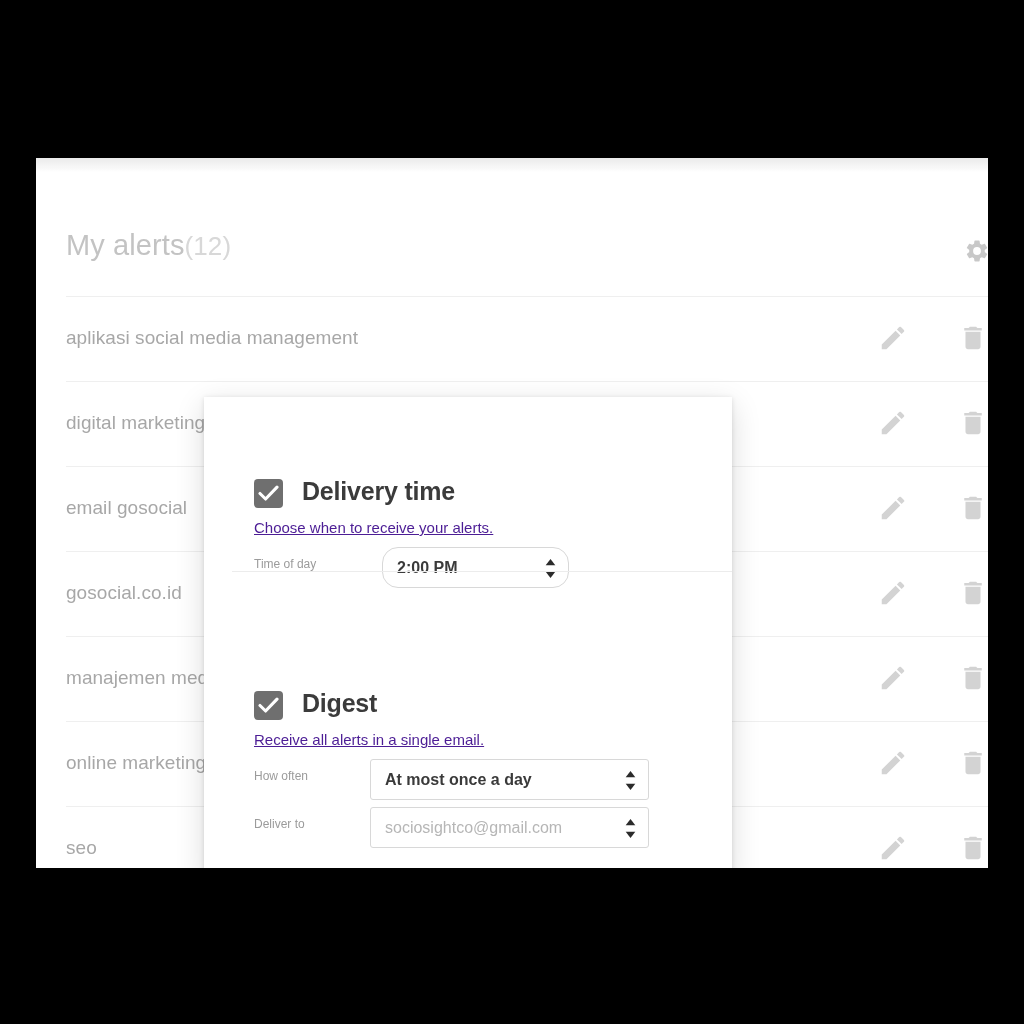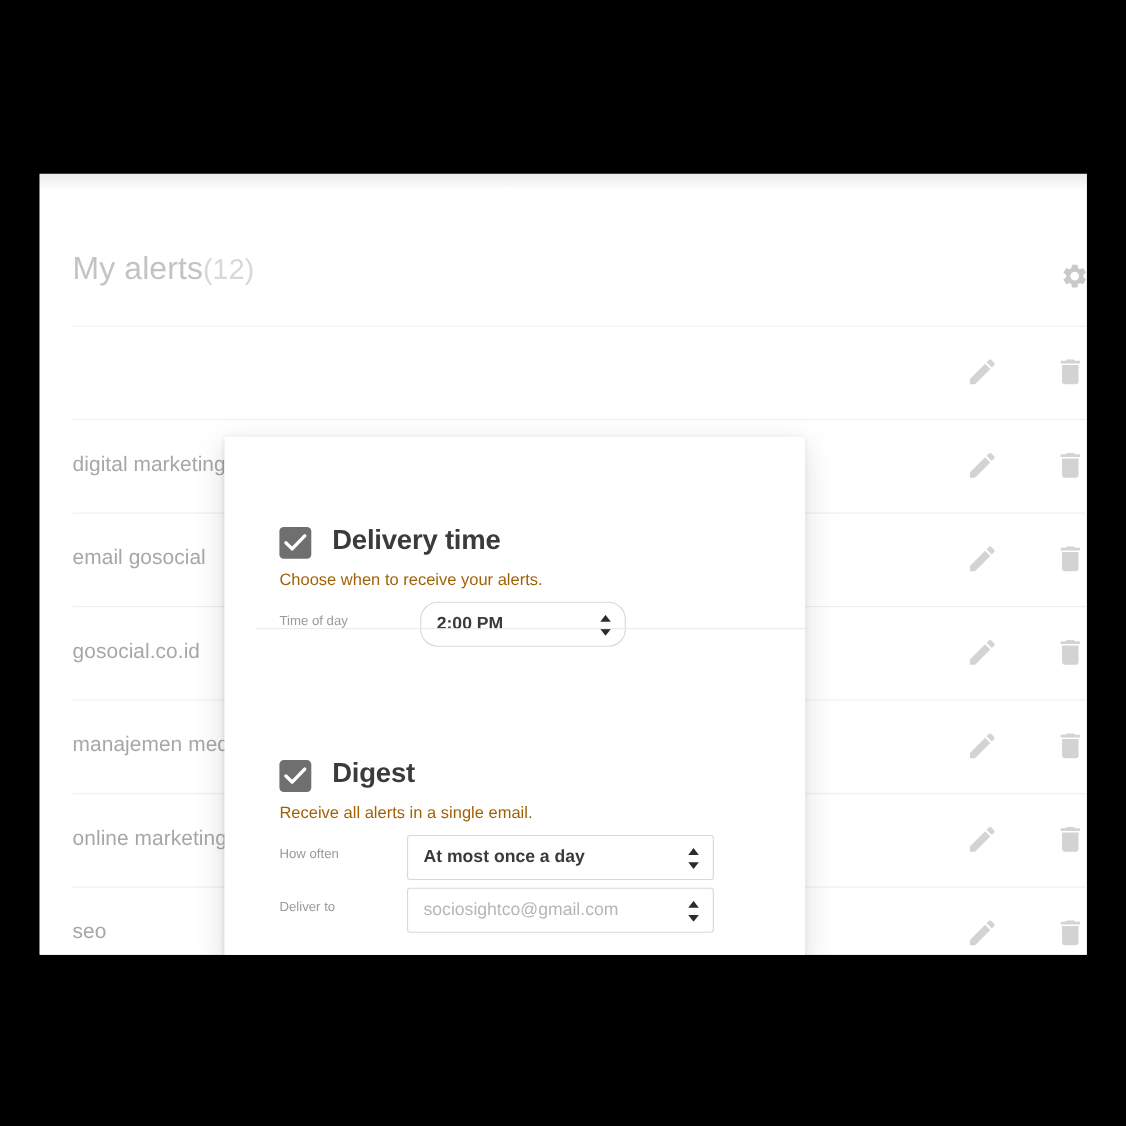--- a/index.html
+++ b/index.html
@@ -156,22 +156,23 @@
     font-size: 25px;
     font-weight: bold;
     color: #3b3b3b;
     white-space: nowrap;
     letter-spacing: -0.2px;
   }
   .section-desc {
     position: absolute;
     left: 50px;
     font-size: 15px;
-    color: #a16207;
-    white-space: nowrap;
+    color: #4c1d95;
+    white-space: nowrap;
+    text-decoration: underline;
   }
 
   .field-row {
     position: absolute;
     left: 50px;
     height: 42px;
   }
   .field-label {
     position: absolute;
     left: 0;
@@ -235,20 +236,21 @@
 
     <div id="gear-icon-btn">
       <svg width="26" height="26" viewBox="0 0 24 24" fill="#9e9e9e">
         <path d="M19.14 12.94c.04-.3.06-.61.06-.94s-.02-.64-.07-.94l2.03-1.58a.49.49 0 0 0 .12-.61l-1.92-3.32a.49.49 0 0 0-.59-.22l-2.39.96a7.03 7.03 0 0 0-1.62-.94l-.36-2.54a.48.48 0 0 0-.48-.41h-3.84a.48.48 0 0 0-.47.41l-.36 2.54c-.59.24-1.13.57-1.62.94l-2.39-.96a.48.48 0 0 0-.59.22L2.74 8.87c-.12.21-.08.47.12.61l2.03 1.58c-.05.3-.09.63-.09.94s.02.64.07.94l-2.03 1.58a.49.49 0 0 0-.12.61l1.92 3.32c.12.22.37.29.59.22l2.39-.96c.5.38 1.03.7 1.62.94l.36 2.54c.5.24.25.41.49.41h3.84c.24 0 .44-.17.47-.41l.36-2.54c.59-.24 1.13-.56 1.62-.94l2.39.96c.22.08.47 0 .59-.22l1.92-3.32a.49.49 0 0 0-.12-.61l-2.01-1.58zM12 15.6A3.6 3.6 0 1 1 12 8.4a3.6 3.6 0 0 1 0 7.2z"></path>
       </svg>
     </div>
 
     <div id="alerts-list">
 
       <div class="alert-row">
+        <div class="alert-name">aplikasi social media management</div>
         <div class="row-actions">
           <div class="icon-btn edit">
             <svg width="30" height="30" viewBox="0 0 24 24" fill="#616161">
                 <path d="M3 17.25V21h3.75L17.81 9.94l-3.75-3.75L3 17.25zM20.71 7.04a1 1 0 0 0 0-1.41l-2.34-2.34a1 1 0 0 0-1.41 0l-1.83 1.83 3.75 3.75 1.83-1.83z"></path>
               </svg>
           </div>
           <div class="icon-btn del">
             <svg width="30" height="30" viewBox="0 0 24 24" fill="#616161">
                 <path d="M6 19c0 1.1.9 2 2 2h8c1.1 0 2-.9 2-2V7H6v12zM19 4h-3.5l-1-1h-5l-1 1H5v2h14V4z"></path>
               </svg>

